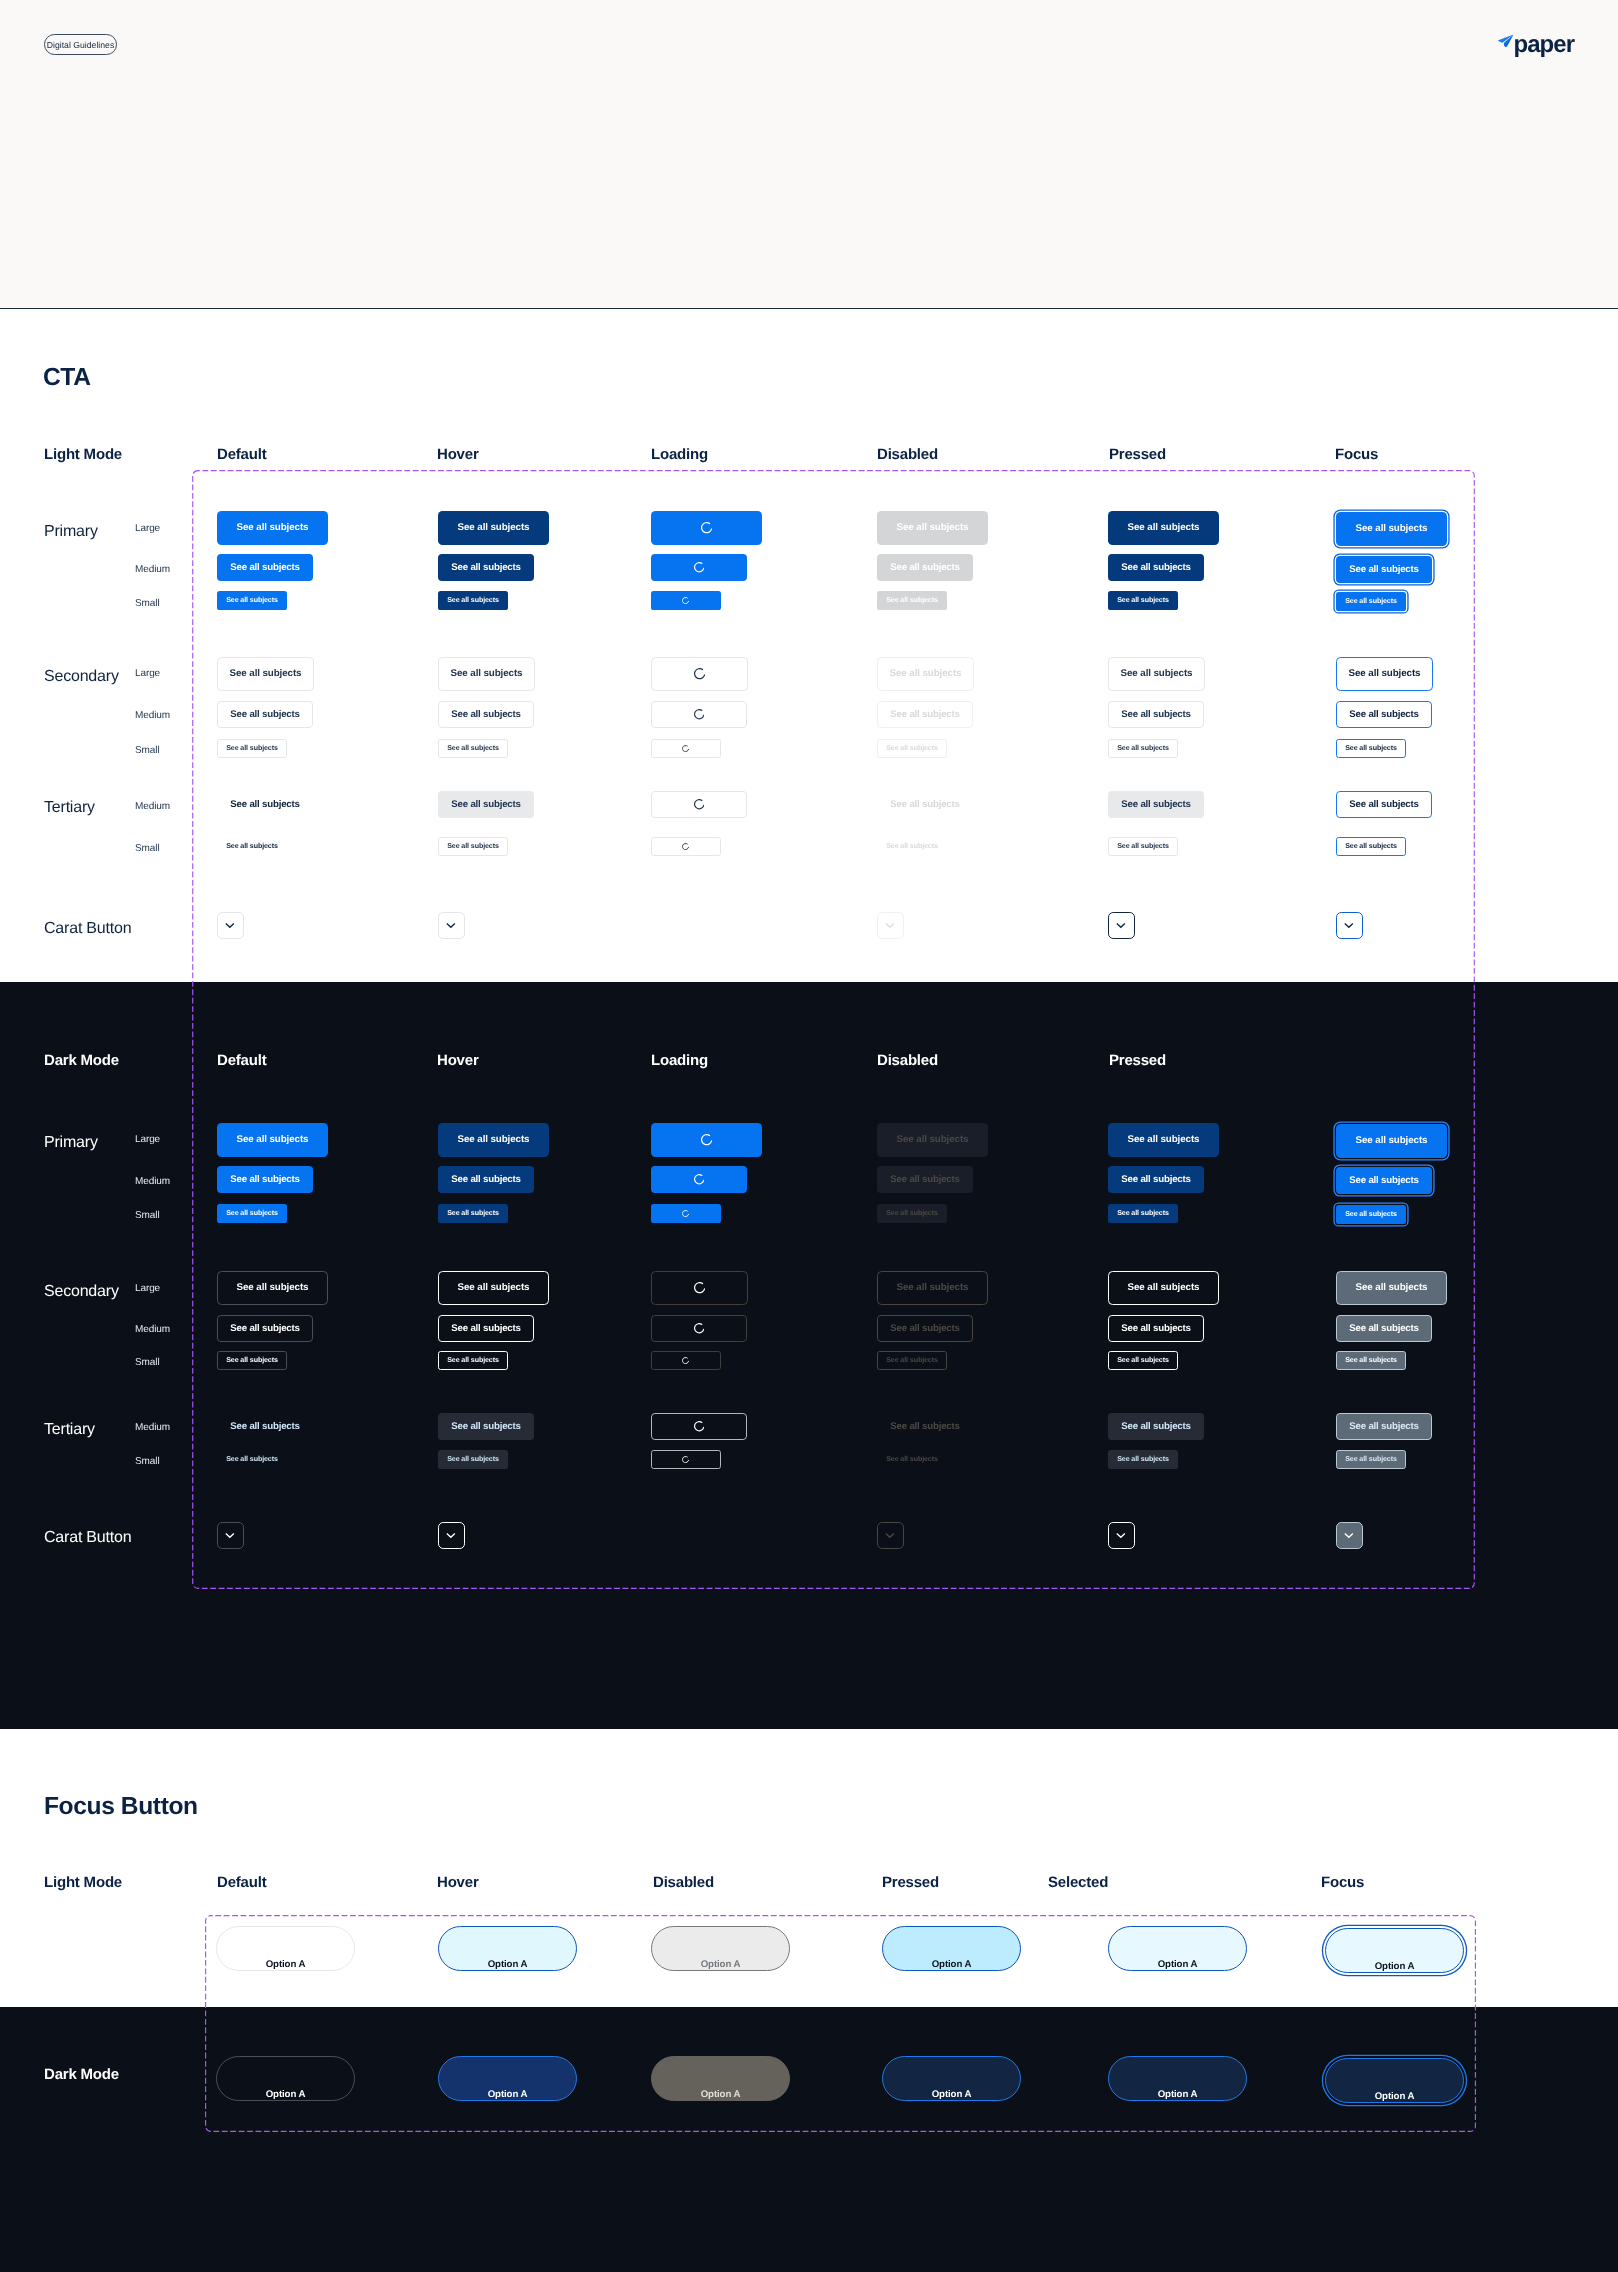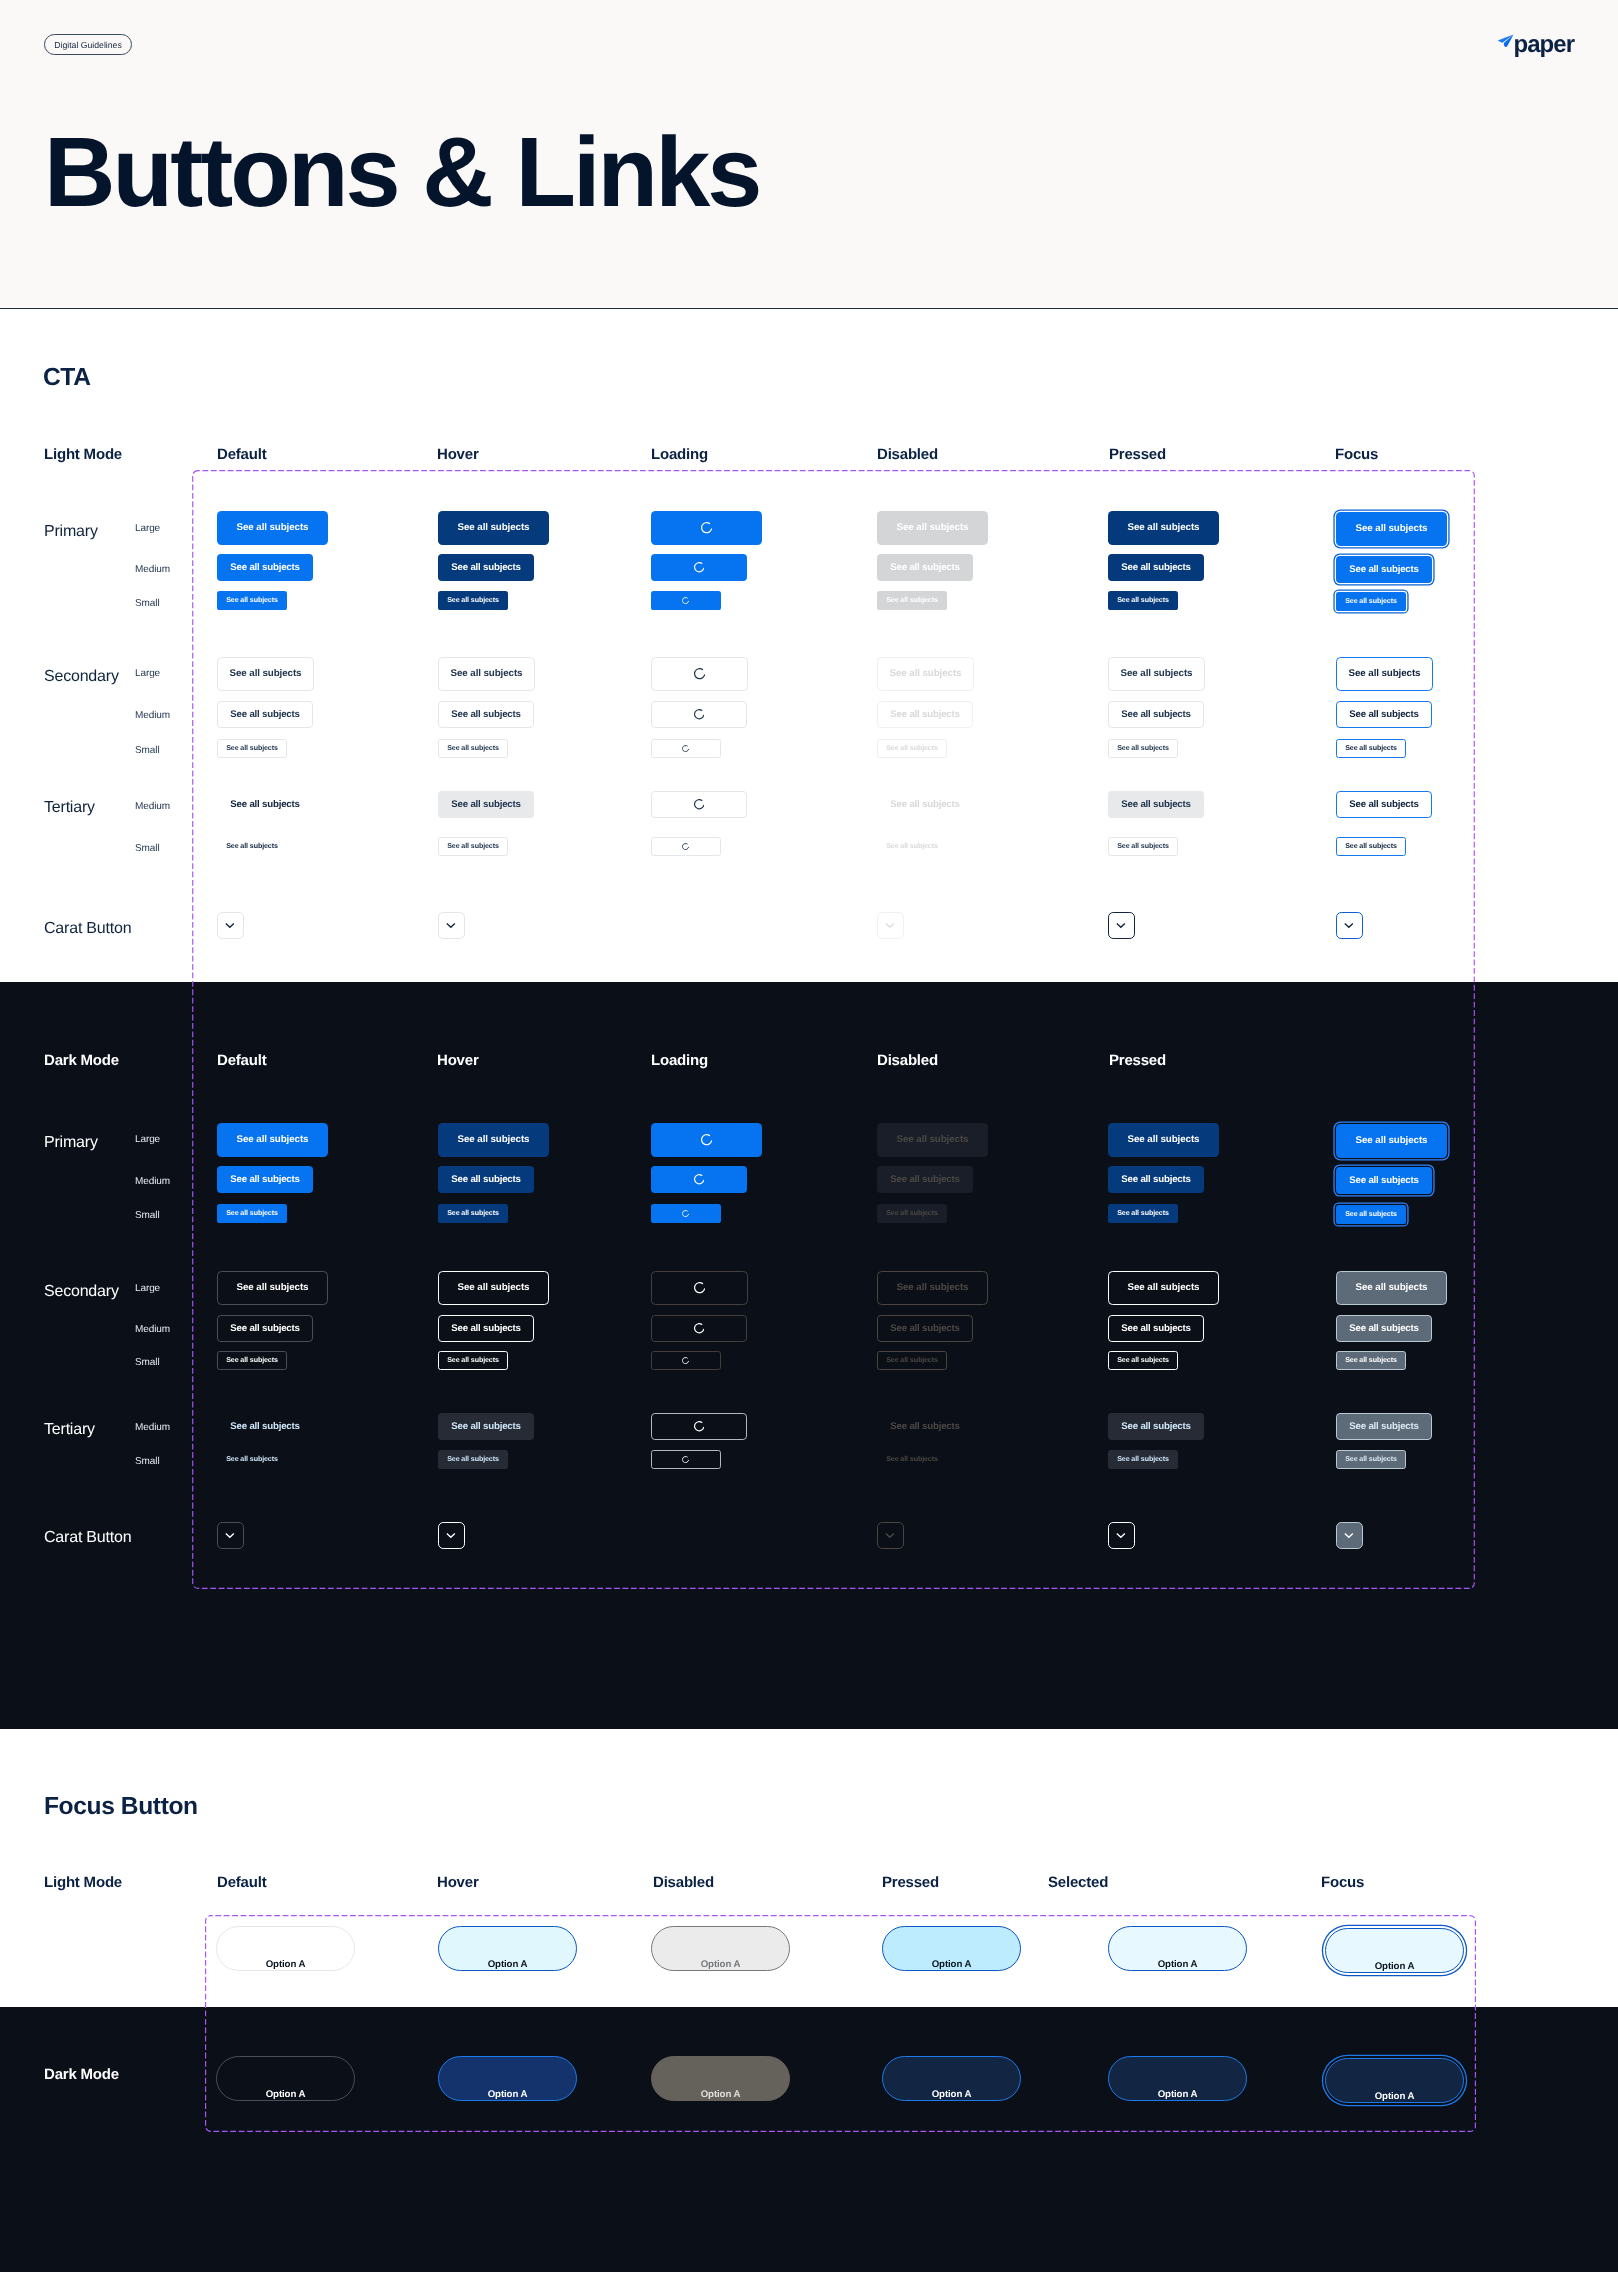--- a/index.html
+++ b/index.html
@@ -1,20 +1,20 @@
 <!DOCTYPE html>
 <html style="font-size:10.4px"><head><meta charset="utf-8"><title>Buttons &amp; Links</title>
 <style>
 *{margin:0;padding:0;box-sizing:border-box}
 html{width:1619px}
 body{width:1619px;font-family:"Liberation Sans",sans-serif;background:#fff;color:#0C1B33;-webkit-font-smoothing:antialiased;text-rendering:geometricPrecision;font-synthesis:none}
 .page{position:relative;width:1619px;height:2273px;overflow:hidden;background:#fff}
 .header{position:absolute;left:0;top:0;width:1619px;height:307px;background:#FAF9F7;z-index:3}
 .headrule{position:absolute;left:0;top:308px;width:1619px;height:1.3px;background:#1D2A3D;z-index:3}
-.pill{position:absolute;left:44px;top:34px;width:88px;height:21px;border:1px solid #3A4A60;border-radius:10.4px;display:flex;align-items:center;justify-content:center;font-size:8.7px;font-weight:500;color:#16263F;white-space:nowrap;letter-spacing:0}
+.pill{position:absolute;left:44px;top:34px;width:73px;height:21px;border:1px solid #3A4A60;border-radius:10.4px;display:flex;align-items:center;justify-content:center;font-size:8.7px;font-weight:500;color:#16263F;white-space:nowrap;letter-spacing:0}
 .page-title{position:absolute;left:44px;top:122px;font-size:99px;font-weight:700;letter-spacing:-2.9px;color:#04142B;line-height:1}
 .brand{position:absolute;left:1494px;top:26px;z-index:4}
 .brand-text{position:absolute;left:19.4px;top:6.7px;font-size:24px;font-weight:700;color:#0B2244;letter-spacing:-0.9px;line-height:1}
 .brand-mark{position:absolute;left:2.6px;top:7.1px}
 .band{position:absolute;left:0;width:1619px;z-index:0}
 .band-dark{background:#0A0F18}
 .band-white{background:#fff}
 .sec-title{position:absolute;font-size:24.6px;font-weight:700;color:#0B2244;letter-spacing:-0.4px;line-height:1;white-space:nowrap;z-index:2}
 .colhead{position:absolute;font-size:15px;font-weight:700;color:#0B2244;letter-spacing:-0.2px;line-height:1;white-space:nowrap;z-index:2}
 .colhead.dk{color:#fff}
@@ -31,21 +31,20 @@
 .survey{position:absolute;display:flex;align-items:flex-end;justify-content:center;height:45px;border-radius:23px;font-size:9.7px;font-weight:700;letter-spacing:-0.1px;border:1px solid transparent;white-space:nowrap;z-index:2}
 svg{display:block}
 
 </style></head><body>
 
 <div class="page">
 <div class="header">
 <div class="pill">
         <span>Digital Guidelines</span>
       </div>
-<h1 class="page-title">Buttons &amp; Links</h1>
 <div class="brand">
 <svg class="brand-mark" width="17.5" height="15" viewBox="0 0 27 23">
           <path d="M1.2 11.4 L25.5 2.2 L8.9 14.6 L7.6 14.9 Z" fill="#1B7BF4"></path>
           <path d="M10.6 15.5 L25.5 2.2 L16.0 20.0 C15.0 21.9 12.4 22.0 11.3 20.1 C10.6 18.9 10.4 17.2 10.6 15.5 Z" fill="#0A6BEC"></path>
         </svg>
 <span class="brand-text">paper</span>
 </div>
 </div>
 <div class="band band-white" style="top:307px;height:675px"></div>
 <div class="headrule"></div>

